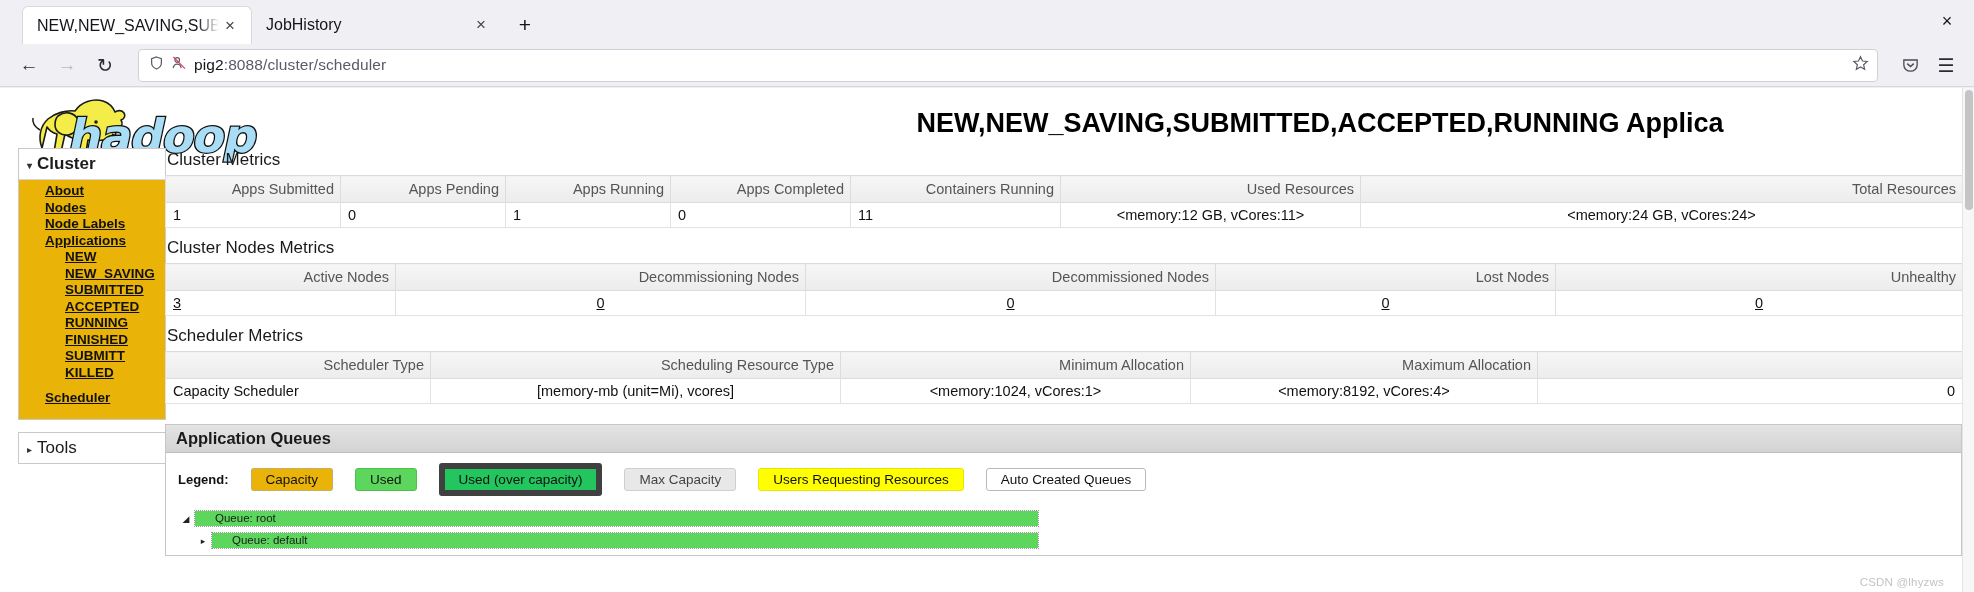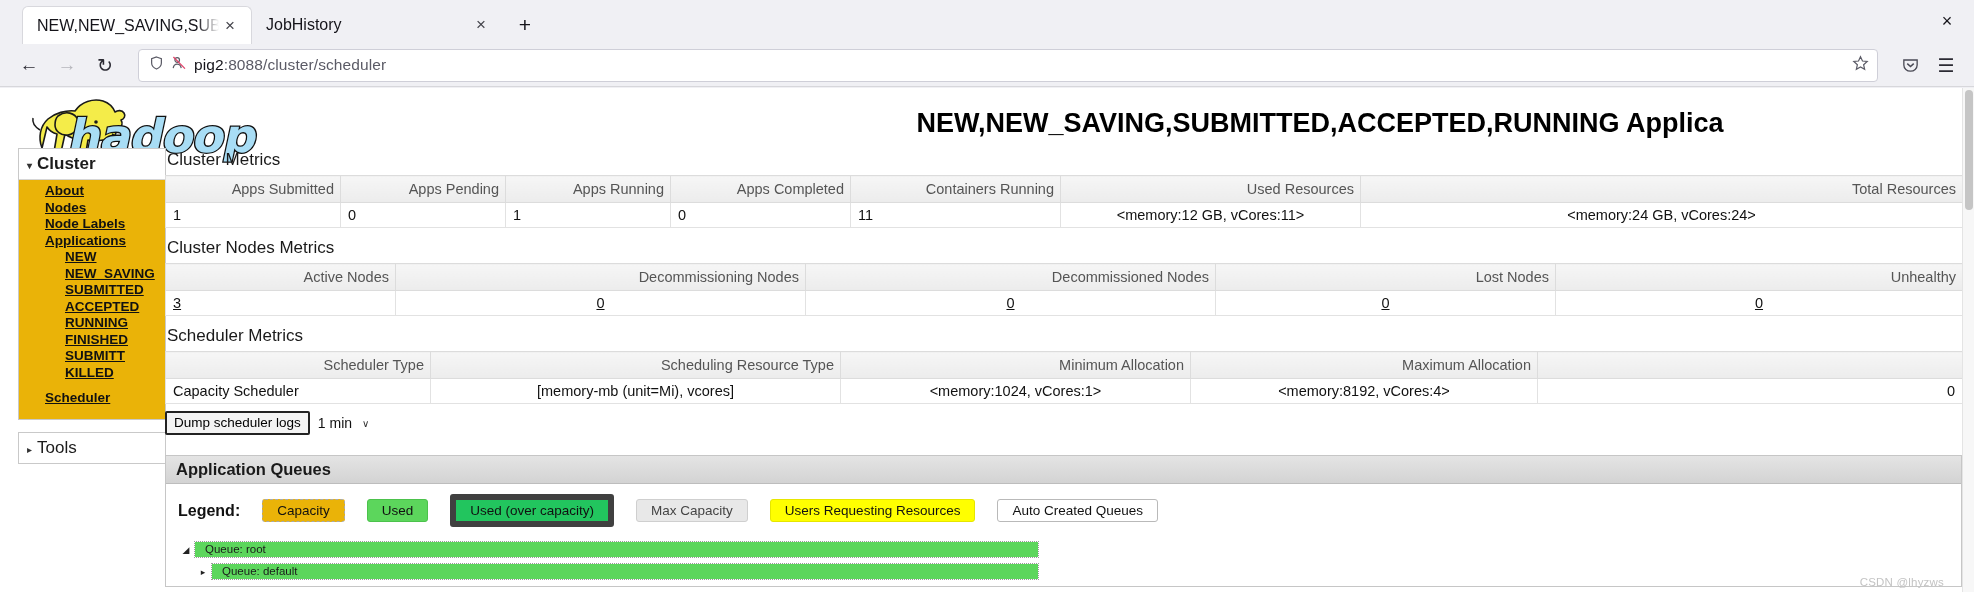--- a/index.html
+++ b/index.html
@@ -122,41 +122,41 @@
 
   .panel { margin-top: 20px; border: 1px solid #c6c6c6; width: 1797px; background:#fff; }
   .panel-hdr {
     background: linear-gradient(#e4e4e4,#d3d3d3);
     border-bottom: 1px solid #bdbdbd;
     font-size: 16.5px; font-weight: bold; color:#1a1a1a; padding: 4px 10px;
   }
   .panel-body { padding: 10px 12px 6px 12px; }
 
   .legend { display: flex; align-items: center; gap: 22px; }
-  .legend .lbl { font-size: 16px; font-weight: bold; color:#111; }
+  .legend .lbl { font-size: 13px; font-weight: bold; color:#111; }
   .chip {
     font-size: 13.5px; padding: 3px 14px; border-radius: 3px; color:#111; white-space: nowrap;
   }
   .chip.capacity { border: 1px dashed #aaa; background:#eab308; }
   .chip.used { background:#5cd65c; border:1px solid #4cc24c; }
   .chip.over { background:#22c55e; border:6px solid #404040; }
   .chip.maxcap { background:#e8e8e8; border:1px solid #cfcfcf; color:#444; }
   .chip.users { background:#ffff00; border:1px solid #e6e600; }
   .chip.auto  { background:#fff; border:1px solid #b9b9b9; }
 
   .qwrap { margin-top: 14px; }
   .qrow { display:flex; align-items:center; }
   .qtoggle { width: 16px; font-size: 9px; color:#222; text-align:center; flex:none; }
   .qbar {
     position: relative; height: 17px; border: 1px dotted #9a9a9a; background:#fff; flex: none;
   }
   .qbar .fill { position:absolute; left:0; top:0; bottom:0; background:#5cd65c; }
   .qbar .qname {
     position: relative; z-index:2; font-size: 11.5px; color:#1a1a1a;
-    padding-left: 10px; line-height: 15px; white-space: nowrap;
+    padding-left: 20px; line-height: 15px; white-space: nowrap;
   }
   .qchild { padding-left: 17px; }
 
   
   .vscroll {
     position: absolute; right: 0; top: 88px; width: 12px; height: 504px; background: #f7f7f7;
     border-left: 1px solid #e4e4e4;
   }
   .vscroll .thumb { position:absolute; top:2px; left:2px; width:8px; height:120px; background:#c5c5c5; border-radius:4px; }
   .watermark {
@@ -358,27 +358,20 @@
           <tr>
             <td>Capacity Scheduler</td>
             <td class="c">[memory-mb (unit=Mi), vcores]</td>
             <td class="c">&lt;memory:1024, vCores:1&gt;</td>
             <td class="c">&lt;memory:8192, vCores:4&gt;</td>
             <td style="text-align:right">0</td>
           </tr>
         </tbody>
           </table>
 
-        <div class="toolrow">
-          <div class="btn">Dump scheduler logs</div>
-          <div class="mini-select">
-            <span>1 min</span>
-            <span class="cv">∨</span>
-          </div>
-        </div>
 
         <div class="panel">
           <div class="panel-hdr">Application Queues</div>
           <div class="panel-body">
 
             <div class="legend">
               <span class="lbl">Legend:</span>
               <span class="chip capacity">Capacity</span>
               <span class="chip used">Used</span>
               <span class="chip over">Used (over capacity)</span>

